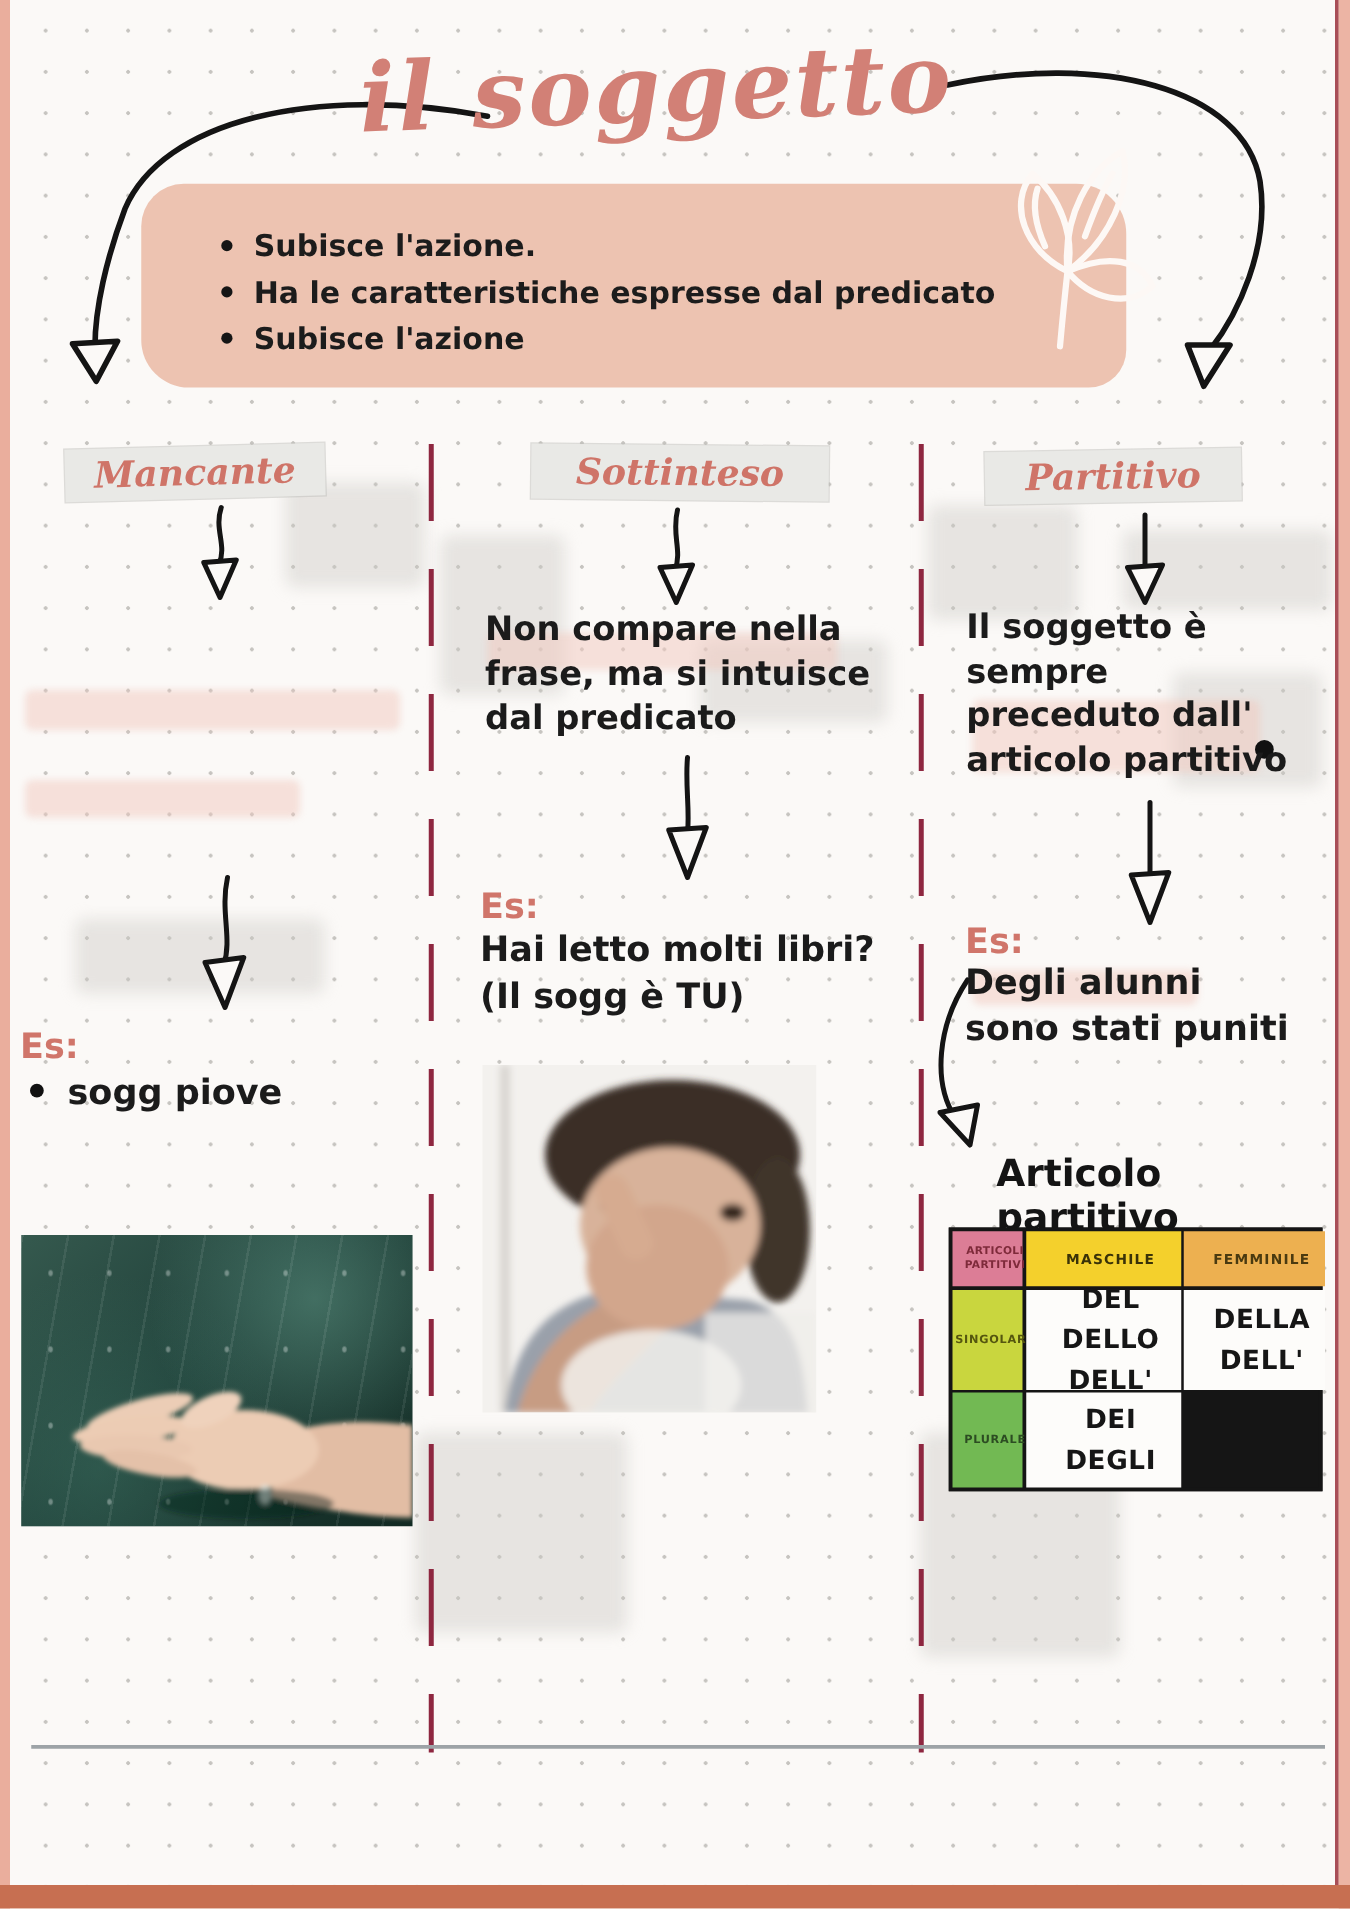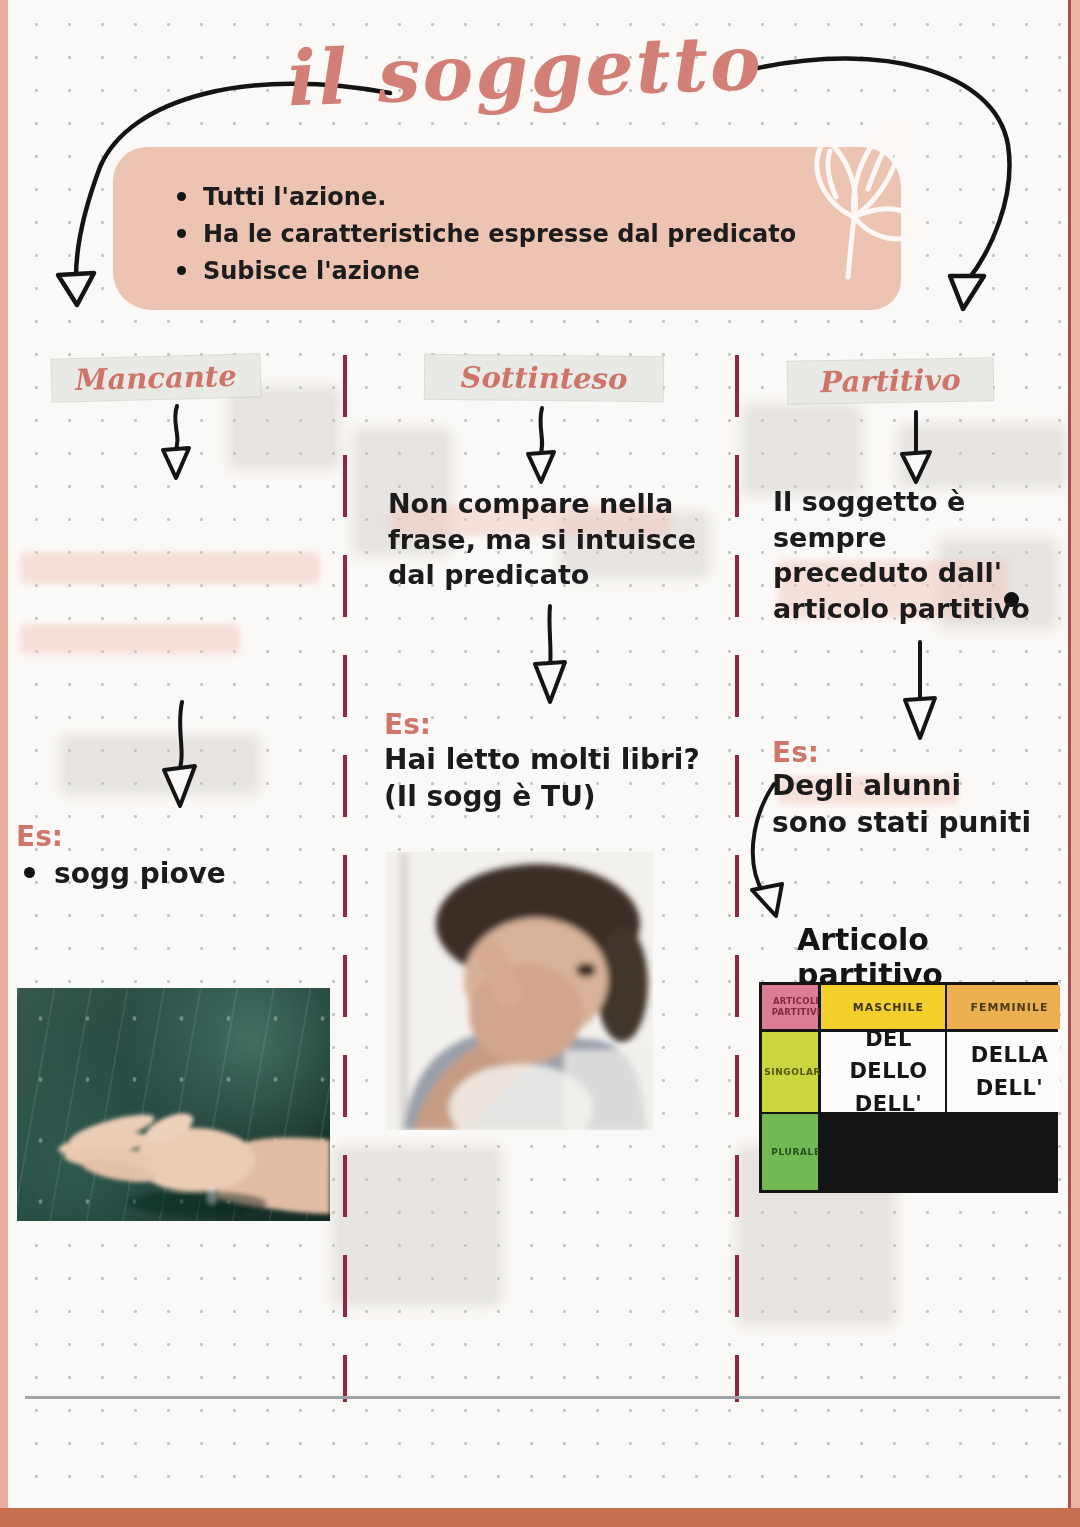--- a/index.html
+++ b/index.html
@@ -114,21 +114,21 @@
     <path d="M 360 38 C 220 12 100 42 70 112 C 55 152 46 192 46 222"></path>
     <polygon points="28,220 47,250 64,218" fill="#fbf9f7"></polygon>
   </svg>
   <svg class="arrow-svg" style="left:700px;top:38px" width="340" height="275" viewBox="0 0 340 275" fill="none" stroke="#141414" stroke-width="4.5" stroke-linecap="round" stroke-linejoin="round">
     <path d="M 58 30 C 180 4 295 32 308 107 C 316 160 290 214 268 242"></path>
     <polygon points="250,238 263,271 284,238" fill="#fbf9f7"></polygon>
   </svg>
 
   <div class="subject-box">
     <ul>
-      <li>Tutti l'azione.</li>
+      <li>Subisce l'azione.</li>
       <li>Ha le caratteristiche espresse dal predicato</li>
       <li>Subisce l'azione</li>
     </ul>
   </div>
   <svg class="arrow-svg" style="left:790px;top:105px" width="140" height="180" viewBox="0 0 140 180" fill="none" stroke="#fdf8f5" stroke-width="5" stroke-linecap="round" stroke-linejoin="round">
     <path d="M 58 172 C 60 150 62 130 64 112"></path>
     <path d="M 64 112 C 30 96 16 58 36 34 C 58 52 70 84 64 112 Z"></path>
     <path d="M 46 92 C 38 74 36 58 40 46"></path>
     <path d="M 64 112 C 60 68 82 30 108 16 C 116 46 98 88 64 112 Z"></path>
     <path d="M 78 84 C 86 62 94 44 100 34"></path>
@@ -248,20 +248,22 @@
     <div class="cell-corner">ARTICOLI
 PARTITIVI</div>
     <div class="cell-masc">MASCHILE</div>
     <div class="cell-femm">FEMMINILE</div>
     <div class="cell-sing">SINGOLARE</div>
     <div class="cell-data">DEL  DELLO
 DELL'</div>
     <div class="cell-data">DELLA
 DELL'</div>
     <div class="cell-plur">PLURALE</div>
+    <div class="cell-data">DEI
+DEGLI</div>
   </div>
 
   <div class="ink-dot"></div>
   <div class="gray-line"></div>
   <div class="edge-left"></div>
   <div class="edge-right-line"></div>
   <div class="edge-right"></div>
   <div class="edge-bottom"></div>
 </div>
 

